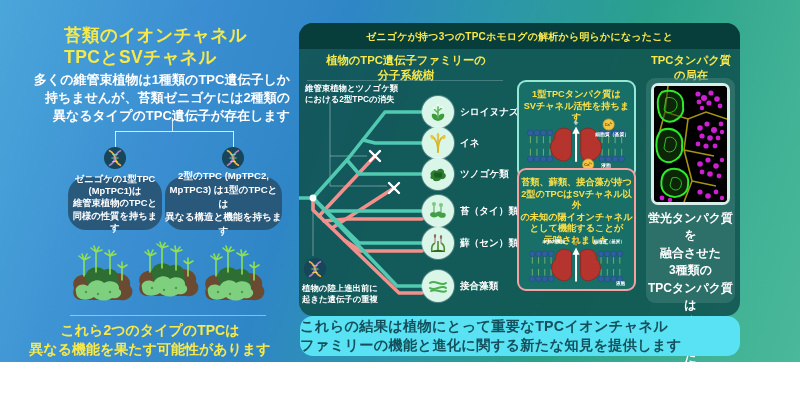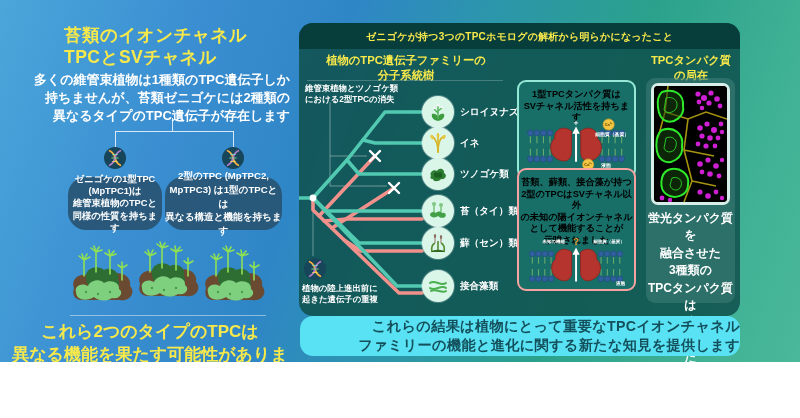--- a/index.html
+++ b/index.html
@@ -10,42 +10,42 @@
   }
   .abs{position:absolute;}
   
   .lp-title{left:64px;top:24px;color:#f8e94b;font-weight:bold;font-size:17.5px;line-height:1.28;letter-spacing:.5px;}
   .lp-intro{left:15px;top:71px;width:275px;text-align:right;color:#fff;font-size:13px;font-weight:bold;line-height:1.38;}
   .cline{background:rgba(255,255,255,.8);}
   .dna-circle{width:22px;height:22px;border-radius:50%;background:#17455a;display:flex;align-items:center;justify-content:center;}
   .lp-box{top:177px;height:53px;background:rgba(40,84,116,.93);border-radius:18px;color:#fff;
     font-size:9.3px;font-weight:bold;line-height:1.3;text-align:center;display:flex;flex-direction:column;justify-content:center;}
   .lp-div{left:70px;top:315px;width:196px;height:1px;background:rgba(255,255,255,.45);}
-  .lp-conclusion{left:8px;top:321px;width:284px;text-align:center;color:#f8e94b;font-weight:bold;font-size:17px;line-height:1.35;}
+  .lp-conclusion{left:8px;top:321px;width:284px;text-align:center;color:#f8e94b;font-weight:bold;font-size:14px;line-height:1.35;}
   
   .rpanel{left:299px;top:23px;width:441px;height:293px;background:rgba(16,82,79,.88);border-radius:14px;}
   .rheader{left:0;top:0;width:441px;height:26px;background:rgba(7,60,58,.92);border-radius:14px 14px 0 0;
     color:#f8e94b;font-weight:bold;font-size:10px;line-height:27px;text-align:center;letter-spacing:.2px;}
   .colhead{color:#f8e94b;font-weight:bold;font-size:11.3px;line-height:1.3;text-align:center;}
   .note{color:#fff;font-weight:bold;font-size:8.4px;line-height:1.35;}
   .headrule{left:8px;top:57px;width:196px;height:1px;background:rgba(255,255,255,.22);}
   .sp-row{left:0;height:32px;}
   .sp-circle{position:absolute;left:123px;top:0;width:32px;height:32px;border-radius:50%;background:#d9f6e9;
     display:flex;align-items:center;justify-content:center;box-shadow:0 0 0 1px rgba(255,255,255,.25);}
   .sp-label{position:absolute;left:161px;top:0;line-height:32px;color:#fff;font-weight:bold;font-size:9.6px;white-space:nowrap;}
-  .svbox{left:218px;width:115px;background:#176f68;border-radius:9px;color:#000000;text-align:center;}
+  .svbox{left:218px;width:115px;background:#176f68;border-radius:9px;color:#fde047;text-align:center;}
   .svbox .txt{font-size:9.2px;font-weight:bold;line-height:1.26;padding-top:7px;}
   .box1{top:57px;height:95px;border:2px solid #95e8d5;}
   .box2{top:145px;height:119px;border:2px solid #f5a2a0;}
   .c3panel{left:347px;top:55px;width:89px;height:225px;background:rgba(63,128,120,.55);border-radius:9px;}
   .microframe{left:5px;top:5px;width:79px;height:122px;border:3px solid #d7efe8;border-radius:7px;overflow:hidden;background:#000;box-sizing:border-box;}
   .c3caption{left:0;top:132px;width:89px;color:#fff;font-weight:bold;font-size:12px;line-height:1.45;text-align:center;}
   
   .banner{left:300px;top:316px;width:440px;height:40px;background:#58e2f3;border-radius:13px;
-    display:flex;flex-direction:column;justify-content:center;text-align:right;
+    display:flex;flex-direction:column;justify-content:center;text-align:left;
     color:#14505c;font-weight:bold;font-size:14.2px;line-height:1.32;letter-spacing:.3px;}
   .footer{left:0;top:362px;width:800px;height:56px;background:#fff;}
 </style>
 </head>
 <body>
 
 <svg width="0" height="0" style="position:absolute" aria-hidden="true">
   <defs>
     <g id="dna-glyph">
       <path d="M4,2 C13,6 7,14 16,18" fill="none" stroke="#f5b041" stroke-width="2" stroke-linecap="round"></path>
@@ -272,21 +272,21 @@
           <g stroke="#4caf50" stroke-width="2" fill="none" stroke-linecap="round">
             <path d="M3,8 C8,4 14,12 19,8"></path>
             <path d="M3,13 C8,17 14,9 19,13"></path>
             <path d="M4,16 C9,13 15,19 19,16"></path>
           </g>
         </svg>
       </div>
       <div class="sp-label">接合藻類</div>
     </div>
 
-    <div class="abs note" style="left:3px;top:260px;">
+    <div class="abs note" style="left:3px;top:260px;text-align:center;">
       <div>植物の陸上進出前に</div>
       <div>起きた遺伝子の重複</div>
     </div>
 
 
     <div class="abs svbox box1">
       <div class="txt">
         <div>1型TPCタンパク質は</div>
         <div>SVチャネル活性を持ちます</div>
       </div>

